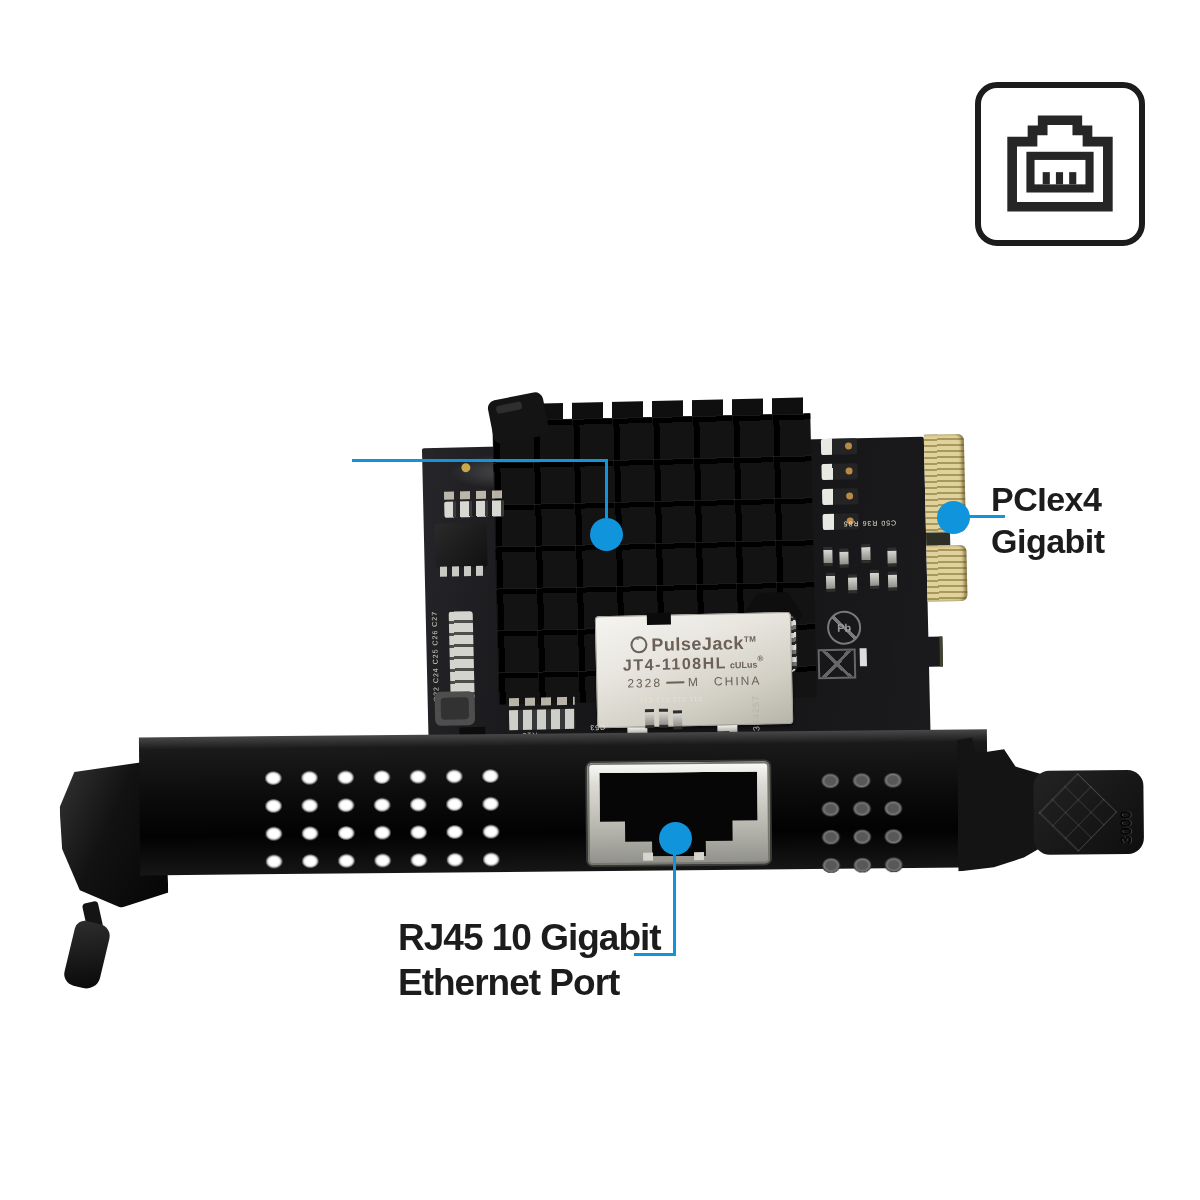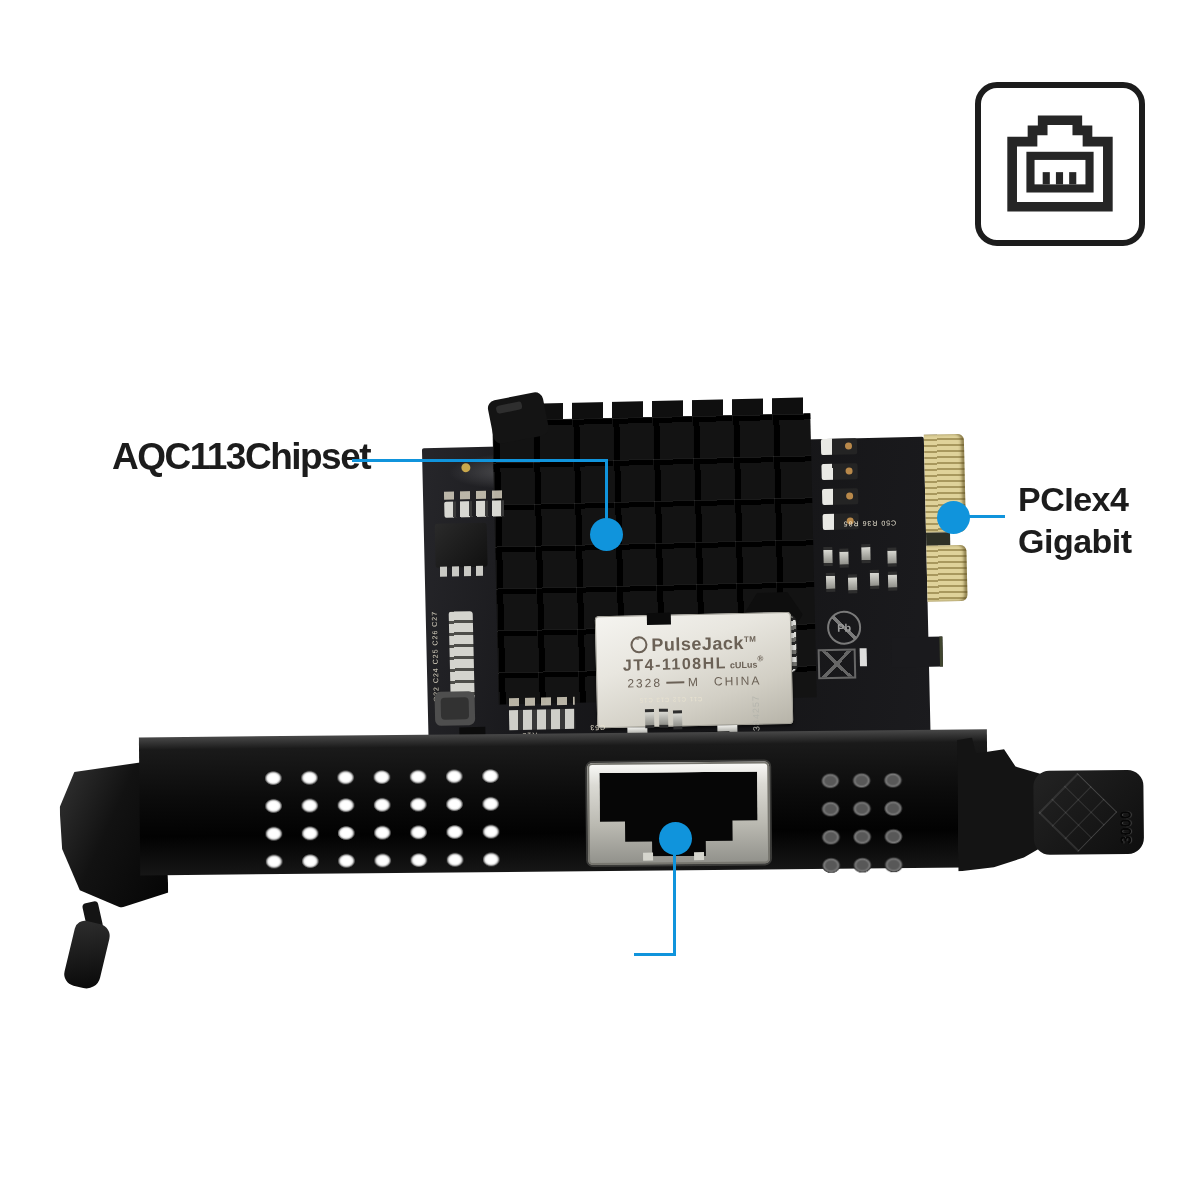--- a/index.html
+++ b/index.html
@@ -2,21 +2,21 @@
 <html><head>
 <meta charset="utf-8">
 <style>
   html,body{margin:0;padding:0;background:#fff;}
   .stage{position:relative;width:1200px;height:1200px;background:#ffffff;overflow:hidden;
          font-family:"Liberation Sans",sans-serif;}
 
   
   .lbl{position:absolute;color:#1c1c1c;font-weight:700;}
   .lbl-chipset{left:112px;top:436px;font-size:37px;letter-spacing:-1.5px;}
-  .lbl-pcie{left:1018px;top:478px;font-size:34px;line-height:42px;letter-spacing:-0.5px;}
+  .lbl-pcie{left:991px;top:478px;font-size:34px;line-height:42px;letter-spacing:-0.5px;}
   .lbl-rj45{left:398px;top:915px;font-size:37px;line-height:45px;letter-spacing:-1px;}
   .co-line{position:absolute;background:#1094dc;}
   .co-dot{position:absolute;width:33px;height:33px;border-radius:50%;background:#1094dc;}
 
   
   .icon-box{position:absolute;left:975px;top:82px;width:158px;height:152px;border:6px solid #1c1c1c;
             border-radius:22px;display:flex;align-items:center;justify-content:center;background:#fff;}
 
   
   .card{position:absolute;left:420px;top:390px;width:552px;height:380px;transform:rotate(-1.3deg);}
@@ -247,29 +247,32 @@
       <div class="pin-dot pd2"></div>
     </div>
     <div class="holes holes-right"></div>
     <div class="tail-neck"></div>
     <div class="tail-tip">
       <div class="emboss"></div>
       <div class="tail-marking">3000</div>
     </div>
   </div>
 
-  <div class="lbl lbl-chipset">AQC113Chipset</div>
   <div class="co-line" style="left:352px;top:459px;width:255px;height:3px;"></div>
   <div class="co-line" style="left:605px;top:459px;width:3px;height:66px;"></div>
   <div class="co-dot" style="left:590px;top:518px;"></div>
 
   <div class="co-dot" style="left:937px;top:501px;"></div>
   <div class="co-line" style="left:963px;top:515px;width:42px;height:3px;"></div>
   <div class="lbl lbl-pcie">
     <div>PCIex4</div>
     <div>Gigabit</div>
   </div>
 
   <div class="co-dot" style="left:659px;top:822px;"></div>
   <div class="co-line" style="left:673px;top:848px;width:3px;height:108px;"></div>
   <div class="co-line" style="left:634px;top:953px;width:42px;height:3px;"></div>
+  <div class="lbl lbl-rj45">
+    <div>RJ45 10 Gigabit</div>
+    <div>Ethernet Port</div>
+  </div>
 
 </div>
 
 </body></html>

